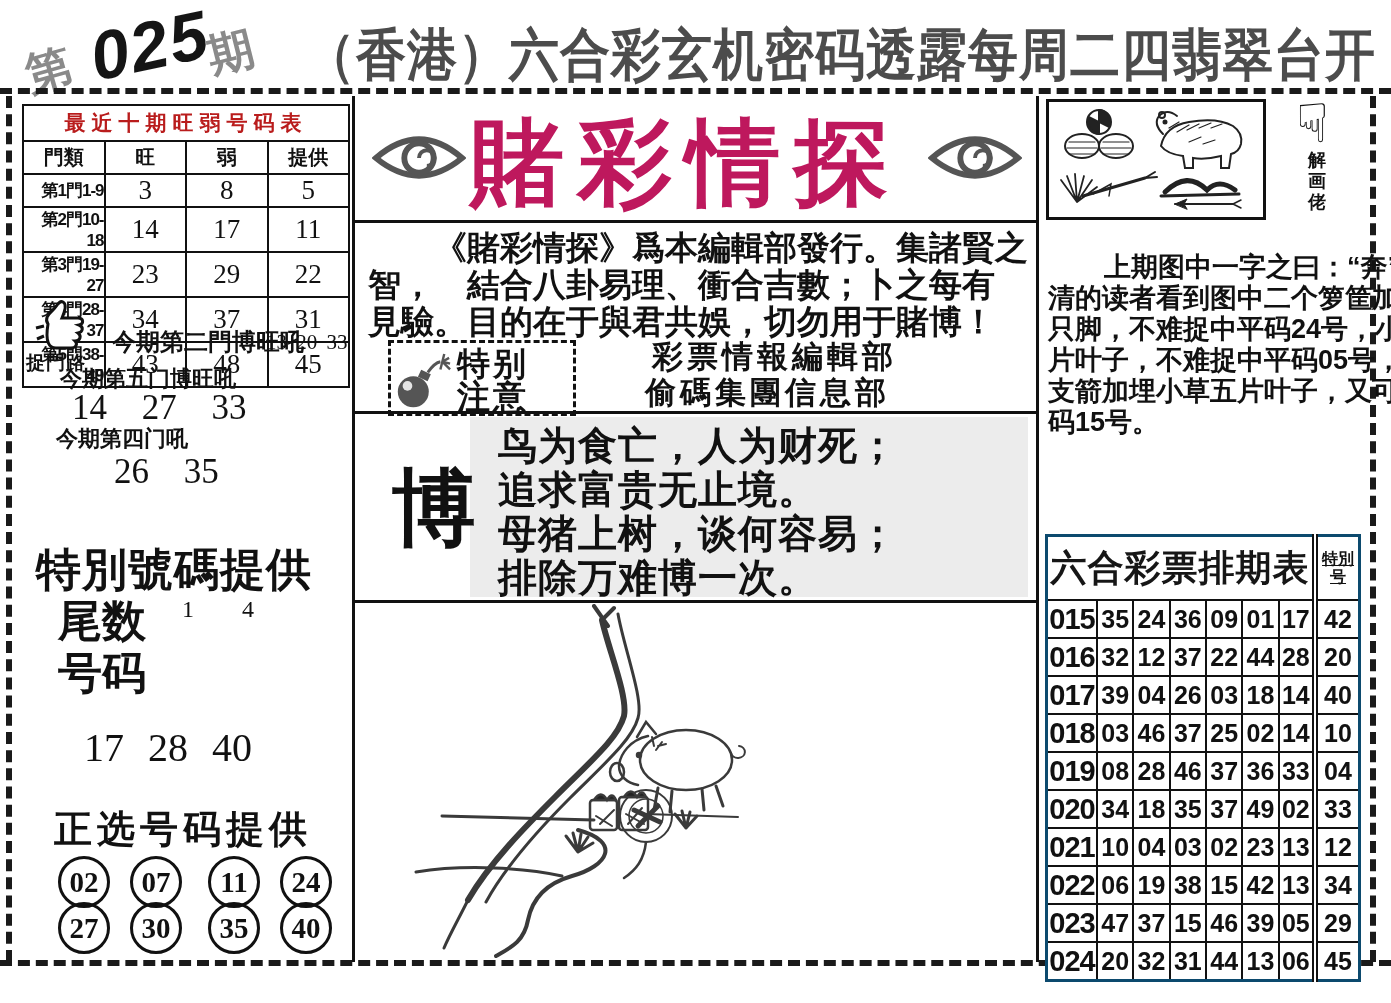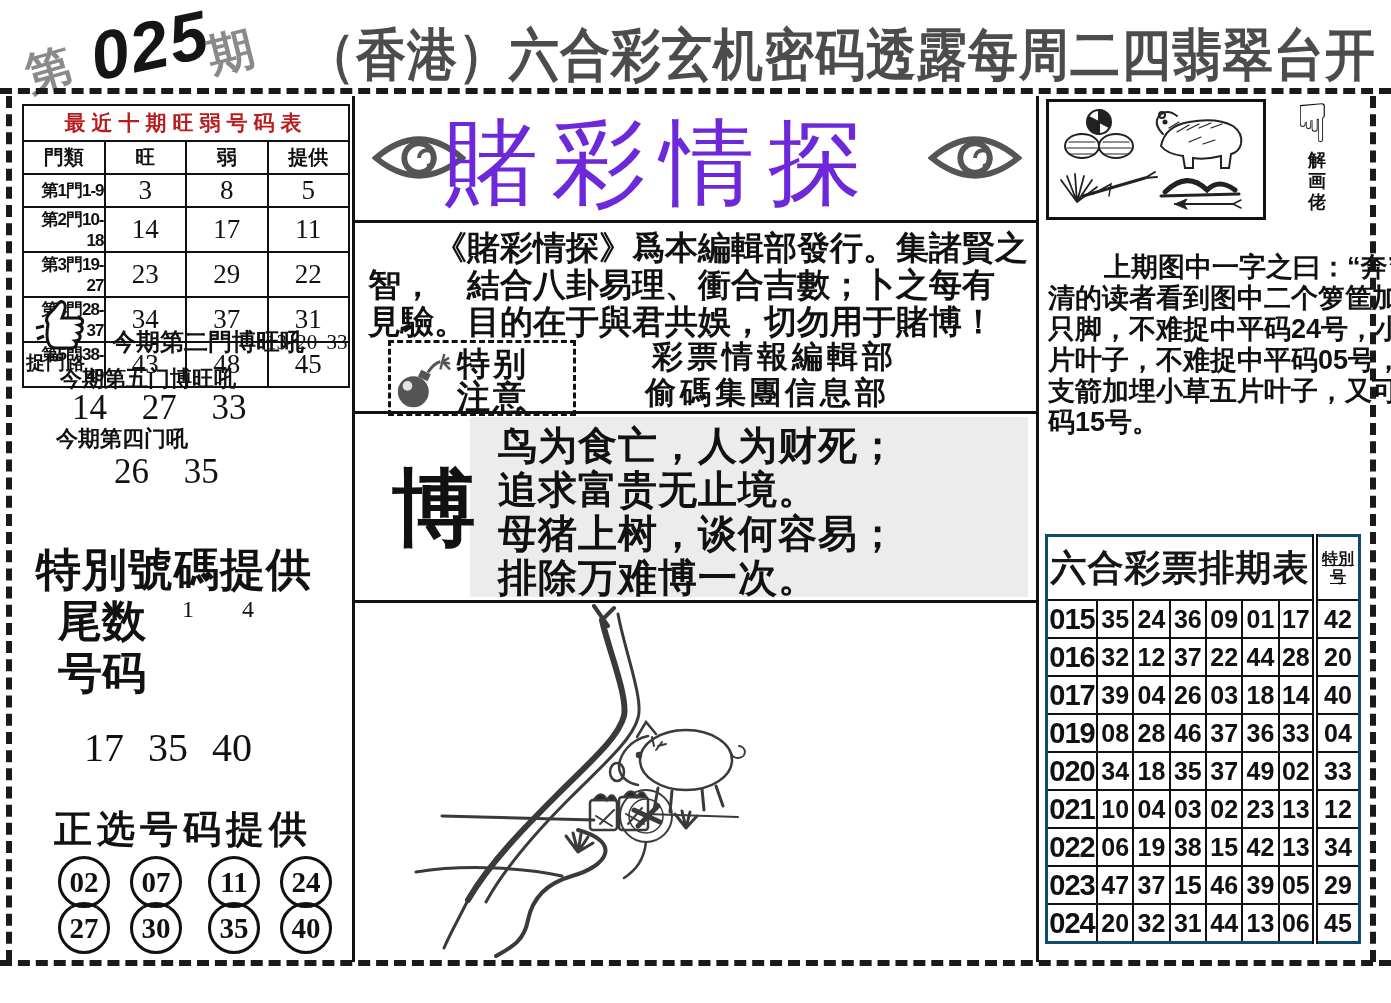--- a/index.html
+++ b/index.html
@@ -29,21 +29,21 @@
   .tip-nums-lg{font-family:"Liberation Serif","DejaVu Serif",serif;font-size:35px;word-spacing:26px;white-space:nowrap;}
   .sp-title{font-size:45px;font-weight:900;letter-spacing:1px;white-space:nowrap;}
   .sp-label{font-size:44px;font-weight:700;}
   .sp-vals{font-family:"Liberation Serif","DejaVu Serif",serif;font-size:24px;word-spacing:42px;}
   .sp-code-vals{font-family:"Liberation Serif","DejaVu Serif",serif;font-size:40px;word-spacing:14px;}
   .zs-title{font-size:38px;font-weight:700;letter-spacing:5px;white-space:nowrap;}
   .ball{position:absolute;width:46px;height:46px;border:3px solid #111;border-radius:50%;
         display:flex;align-items:center;justify-content:center;
         font-family:"Liberation Serif","DejaVu Serif",serif;font-size:29px;font-weight:700;}
   
-  .masthead{left:444px;top:100px;font-size:94px;font-weight:400;color:#6d28d9;letter-spacing:14px;white-space:nowrap;font-family:"Liberation Serif","DejaVu Serif",serif;}
+  .masthead{left:470px;top:100px;font-size:94px;font-weight:700;color:#be185d;letter-spacing:14px;white-space:nowrap;font-family:"Liberation Serif","DejaVu Serif",serif;}
   .intro-line{font-size:33px;line-height:37px;font-weight:700;white-space:nowrap;font-family:"Liberation Serif","DejaVu Serif",serif;}
   .sig{font-size:31px;font-weight:700;letter-spacing:4px;white-space:nowrap;font-family:"Liberation Serif","DejaVu Serif",serif;}
   .notice-box{left:388px;top:340px;width:182px;height:70px;border:3px dashed #111;display:flex;align-items:flex-end;gap:4px;background:#fff;}
   .notice-text{font-size:33px;font-weight:900;line-height:33px;letter-spacing:3px;}
   .poem-panel{left:470px;top:417px;width:558px;height:180px;background:#ececec;}
   .poem-char{left:392px;top:452px;font-size:84px;font-weight:900;}
   .poem-line{font-size:39px;font-weight:700;line-height:44px;letter-spacing:1px;white-space:nowrap;font-family:"Liberation Serif","DejaVu Serif",serif;}
   
   .illus-box{left:1046px;top:99px;width:214px;height:115px;border:3px solid #111;}
   .hand-down{left:1296px;top:92px;font-size:54px;color:#111;}
@@ -135,21 +135,21 @@
   <div class="abs tip-reg" style="left:60px;top:364px;">今期第五门博旺吼</div>
   <div class="abs tip-nums-lg" style="left:72px;top:388px;">14 27 33</div>
 
   <div class="abs tip-reg" style="left:56px;top:424px;">今期第四门吼</div>
   <div class="abs tip-nums-lg" style="left:114px;top:452px;">26 35</div>
 
   <div class="abs sp-title" style="left:36px;top:540px;">特別號碼提供</div>
   <div class="abs sp-label" style="left:58px;top:592px;">尾数</div>
   <div class="abs sp-vals" style="left:182px;top:596px;">1 4</div>
   <div class="abs sp-label" style="left:58px;top:644px;">号码</div>
-  <div class="abs sp-code-vals" style="left:84px;top:724px;">17 35 40</div>
+  <div class="abs sp-code-vals" style="left:84px;top:724px;">17 28 40</div>
 
   <div class="abs zs-title" style="left:54px;top:804px;">正选号码提供</div>
   <div></div>
   <div></div>
 
   <svg class="abs" style="left:372px;top:128px;" width="94" height="60" viewBox="0 0 96 60">
     <path d="M4,30 Q48,-8 92,30 Q48,66 4,30 Z" fill="none" stroke="#555" stroke-width="6"></path>
     <circle cx="48" cy="30" r="15" fill="none" stroke="#555" stroke-width="6"></circle>
     <path d="M48,30 a8,8 0 1 1 8,8" fill="none" stroke="#555" stroke-width="4"></path>
   </svg>
@@ -322,20 +322,30 @@
           <td class="period">017</td>
           <td class="n">39</td>
           <td class="n">04</td>
           <td class="n">26</td>
           <td class="n">03</td>
           <td class="n">18</td>
           <td class="n">14</td>
           <td class="n spec-col">40</td>
         </tr>
         <tr class="sched-row">
+          <td class="period">018</td>
+          <td class="n">03</td>
+          <td class="n">46</td>
+          <td class="n">37</td>
+          <td class="n">25</td>
+          <td class="n">02</td>
+          <td class="n">14</td>
+          <td class="n spec-col">10</td>
+        </tr>
+        <tr class="sched-row">
           <td class="period">019</td>
           <td class="n">08</td>
           <td class="n">28</td>
           <td class="n">46</td>
           <td class="n">37</td>
           <td class="n">36</td>
           <td class="n">33</td>
           <td class="n spec-col">04</td>
         </tr>
         <tr class="sched-row">

